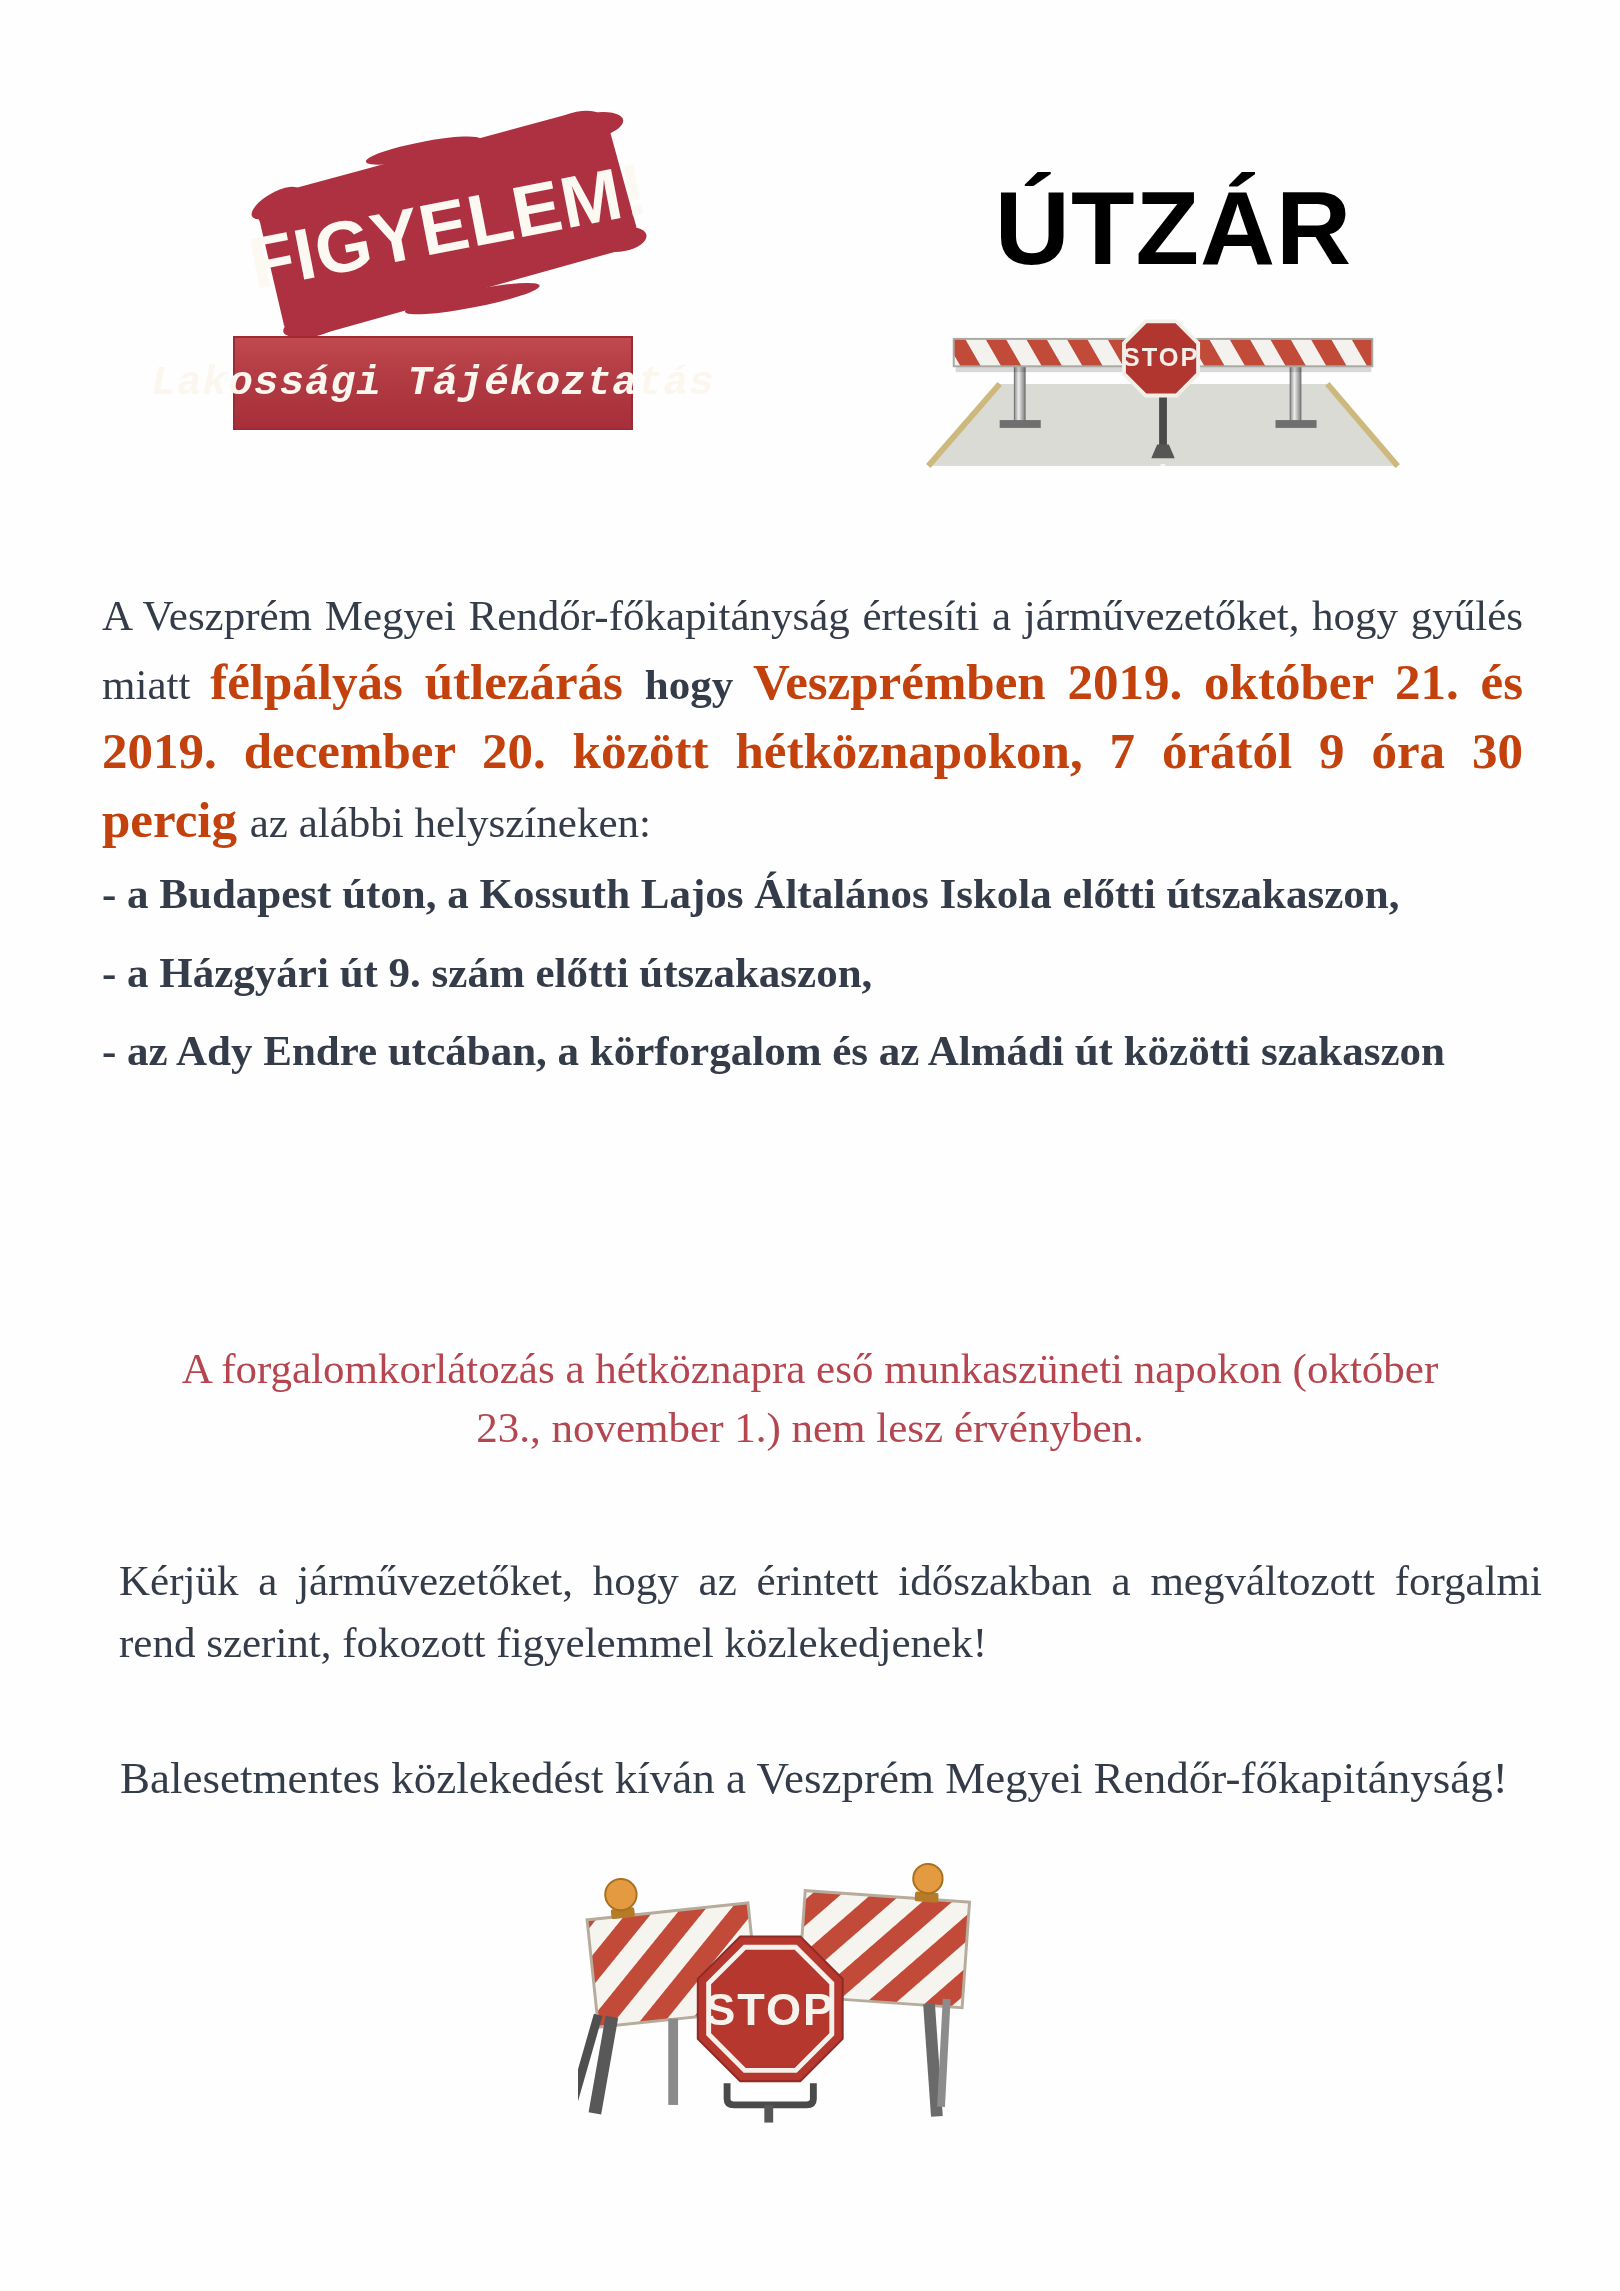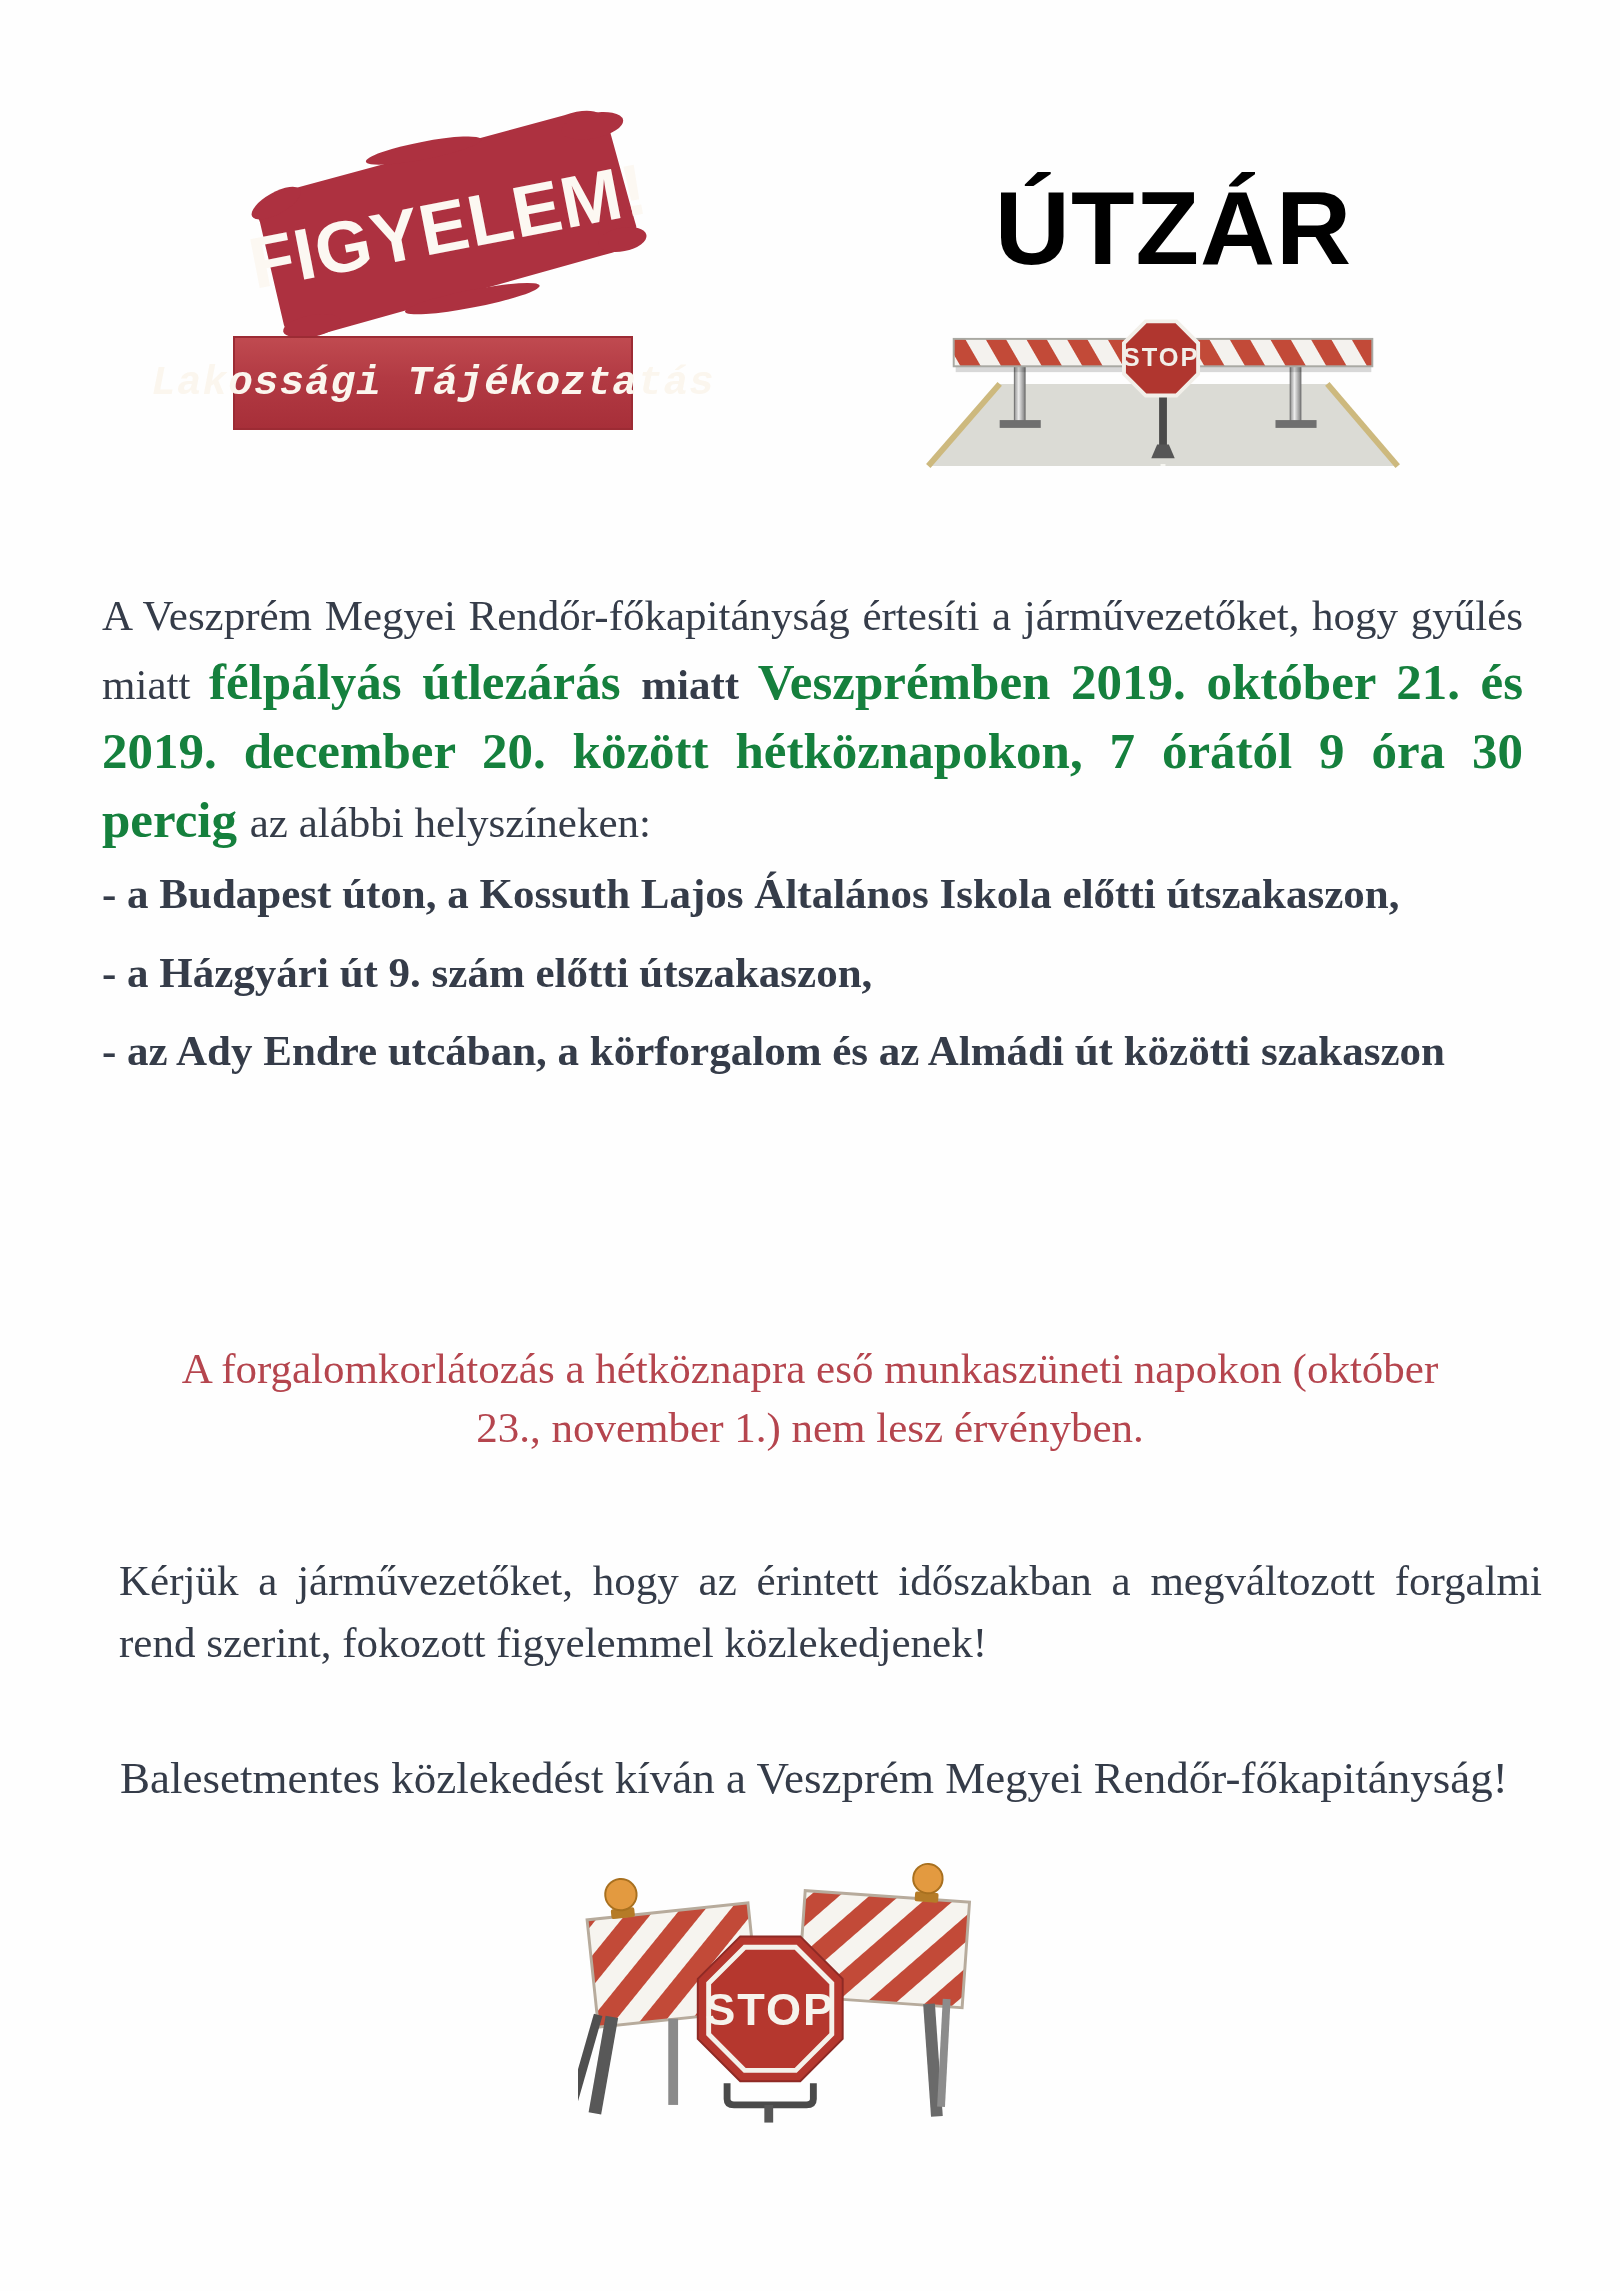--- a/index.html
+++ b/index.html
@@ -25,21 +25,21 @@
     text-align:center; font-family:"Liberation Sans", sans-serif;
     font-weight:bold; font-size:104px; line-height:1.05; color:#000000;
     letter-spacing:1px;
   }
   .top-barrier { position:absolute; left:916px; top:290px; width:495px; height:178px; }
   
   .intro {
     position:absolute; left:102px; top:539px; width:1421px;
     font-size:43px; line-height:67px; text-align:justify;
   }
-  .red-big { color:#15803d; font-weight:bold; font-size:51px; }
+  .red-big { color:#c2410c; font-weight:bold; font-size:51px; }
   .black-bold { font-weight:bold; }
   .locations { position:absolute; left:102px; top:866px; width:1425px;
     font-size:43px; font-weight:bold; line-height:56px; }
   .location-item { margin-bottom:22.5px; }
   .notice {
     position:absolute; left:147px; top:1339px; width:1326px;
     text-align:center; color:#b5454e; font-weight:normal;
     font-size:43px; line-height:59px;
   }
   .request { position:absolute; left:119px; top:1507px; width:1423px;
@@ -99,21 +99,21 @@
 
     <rect x="40" y="78" width="425" height="6" fill="#000" opacity="0.15"></rect>
     <rect x="38" y="50" width="428" height="28" fill="url(#topStripes)" stroke="#a9a9a3" stroke-width="2"></rect>
 
     <rect x="248" y="106" width="8" height="58" fill="#4a4a4a"></rect>
     <polygon points="240,172 264,172 258,158 246,158" fill="#565656"></polygon>
     <polygon points="287.9,85.7 265.7,107.9 234.3,107.9 212.1,85.7 212.1,54.3 234.3,32.1 265.7,32.1 287.9,54.3" fill="#b0362f" stroke="#f2efe9" stroke-width="4"></polygon>
     <text x="250" y="78" text-anchor="middle" font-family="Liberation Sans, sans-serif" font-size="26" font-weight="bold" fill="#f2efe9" letter-spacing="2">STOP</text>
   </svg>
 
-  <p class="intro"><span>A Veszprém Megyei Rendőr-főkapitányság értesíti a járművezetőket, hogy gyűlés miatt </span><span class="red-big">félpályás útlezárás </span><span class="black-bold">miatt </span><span class="red-big">Veszprémben 2019. október 21. és 2019. december 20. között hétköznapokon, 7 órától 9 óra 30 percig </span><span>az alábbi helyszíneken:</span></p>
+  <p class="intro"><span>A Veszprém Megyei Rendőr-főkapitányság értesíti a járművezetőket, hogy gyűlés miatt </span><span class="red-big">félpályás útlezárás </span><span class="black-bold">hogy </span><span class="red-big">Veszprémben 2019. október 21. és 2019. december 20. között hétköznapokon, 7 órától 9 óra 30 percig </span><span>az alábbi helyszíneken:</span></p>
 
   <div class="locations">
     <div class="location-item">- a Budapest úton, a Kossuth Lajos Általános Iskola előtti útszakaszon,</div>
     <div class="location-item">- a Házgyári út 9. szám előtti útszakaszon,</div>
     <div class="location-item">- az Ady Endre utcában, a körforgalom és az Almádi út közötti szakaszon</div>
   </div>
 
   <div class="notice">A forgalomkorlátozás a hétköznapra eső munkaszüneti napokon (október 23., november 1.) nem lesz érvényben.</div>
 
   <p class="request">Kérjük a járművezetőket, hogy az érintett időszakban a megváltozott forgalmi rend szerint, fokozott figyelemmel közlekedjenek!</p>

